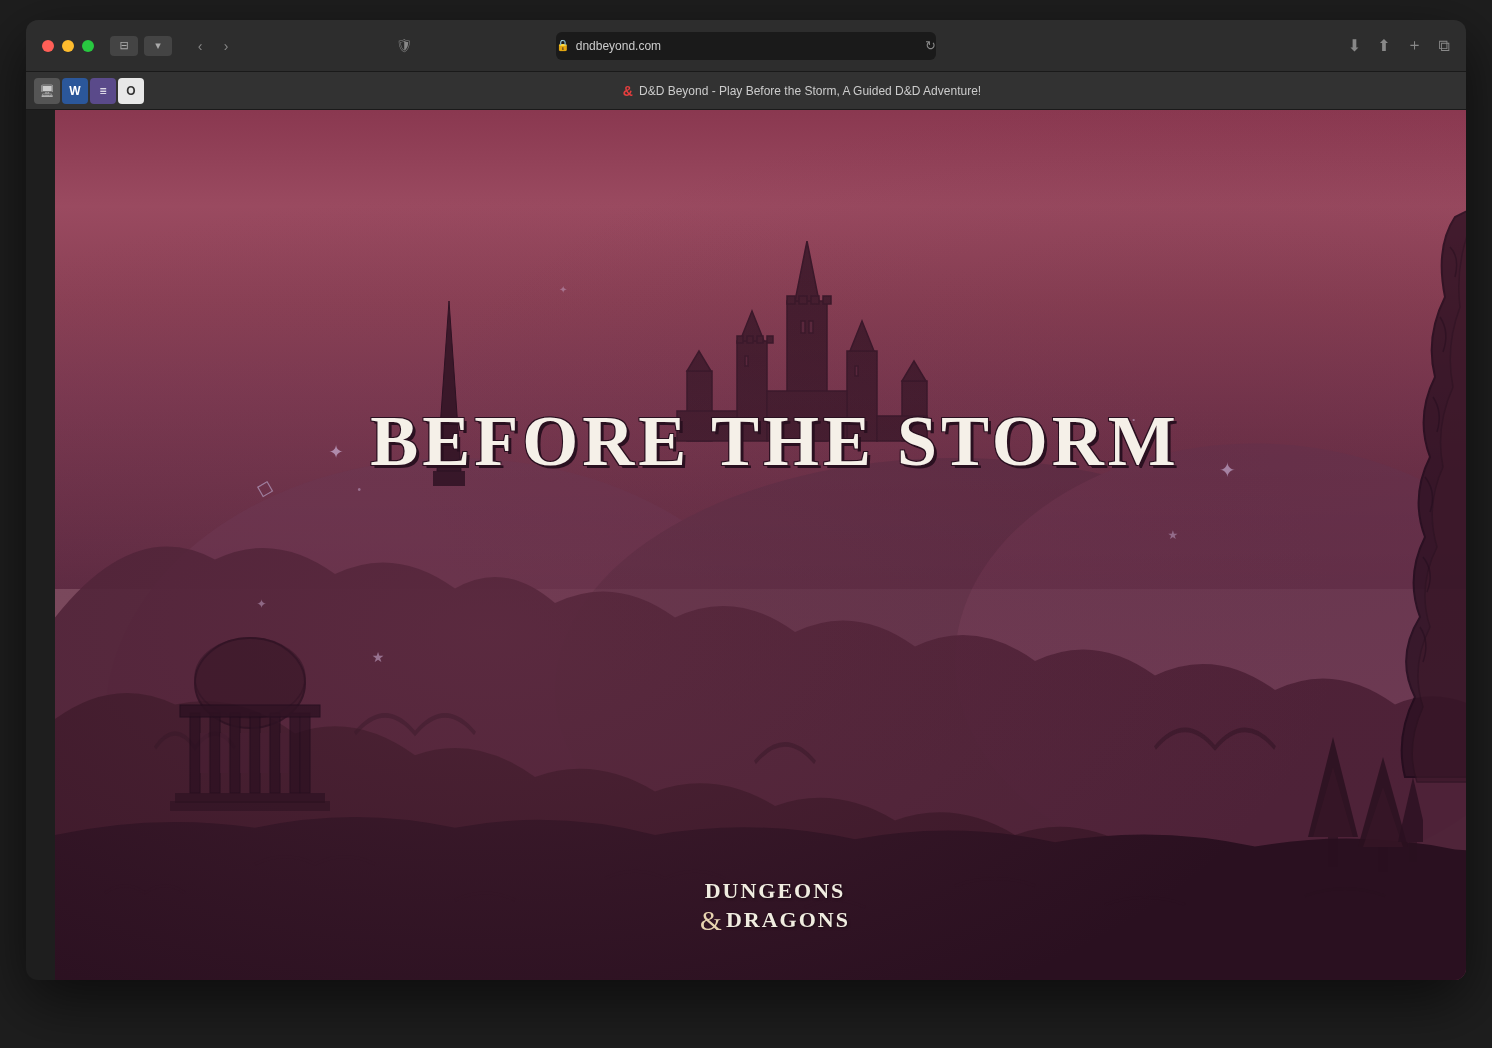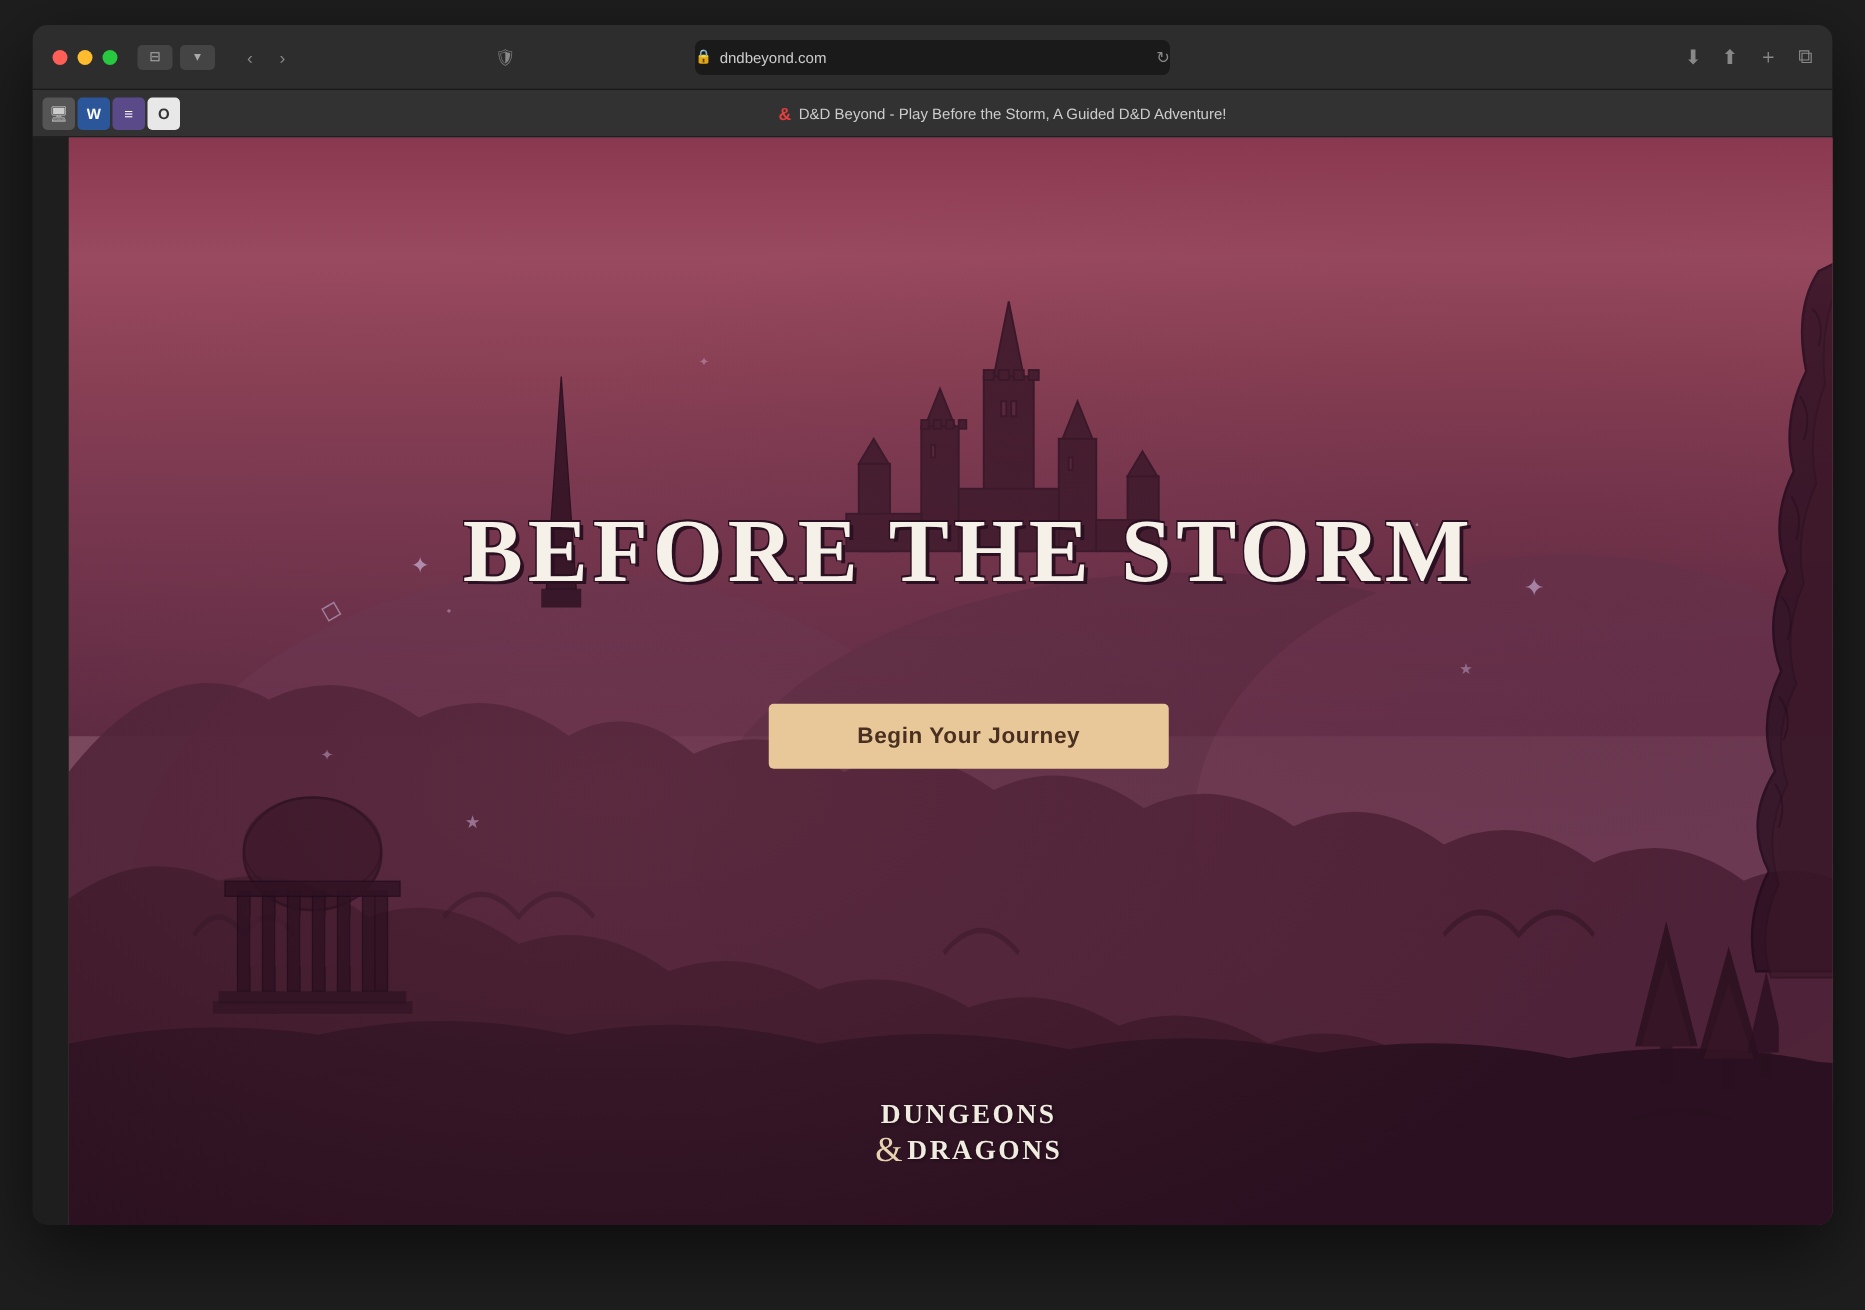--- a/index.html
+++ b/index.html
@@ -518,21 +518,20 @@
     <div class="sparkle" style="top: 48%; right: 22%; font-size: 12px; color: rgba(220,200,240,0.5);">★</div>
     <div class="sparkle" style="top: 35%; right: 25%; font-size: 8px; color: rgba(220,200,240,0.6);">•</div>
     <div class="sparkle" style="top: 20%; left: 35%; font-size: 10px; color: rgba(220,200,240,0.4);">✦</div>
 
     <div style="position:absolute; top:42%; left:14%; font-size:22px; color:rgba(200,190,230,0.65); transform:rotate(15deg);">◇</div>
 
     <div class="atmosphere"></div>
 
     <h1 class="main-title">BEFORE THE STORM</h1>
 
-    <button class="cta-button">Begin Your Journey</button>
 
     <div class="dnd-logo">
       <div class="dnd-logo-text">DUNGEONS</div>
       <div style="display:flex; align-items:center; justify-content:center; gap:4px;">
         <span class="dnd-logo-ampersand">&amp;</span>
         <span class="dnd-logo-text">DRAGONS</span>
       </div>
     </div>
 
   </div>

